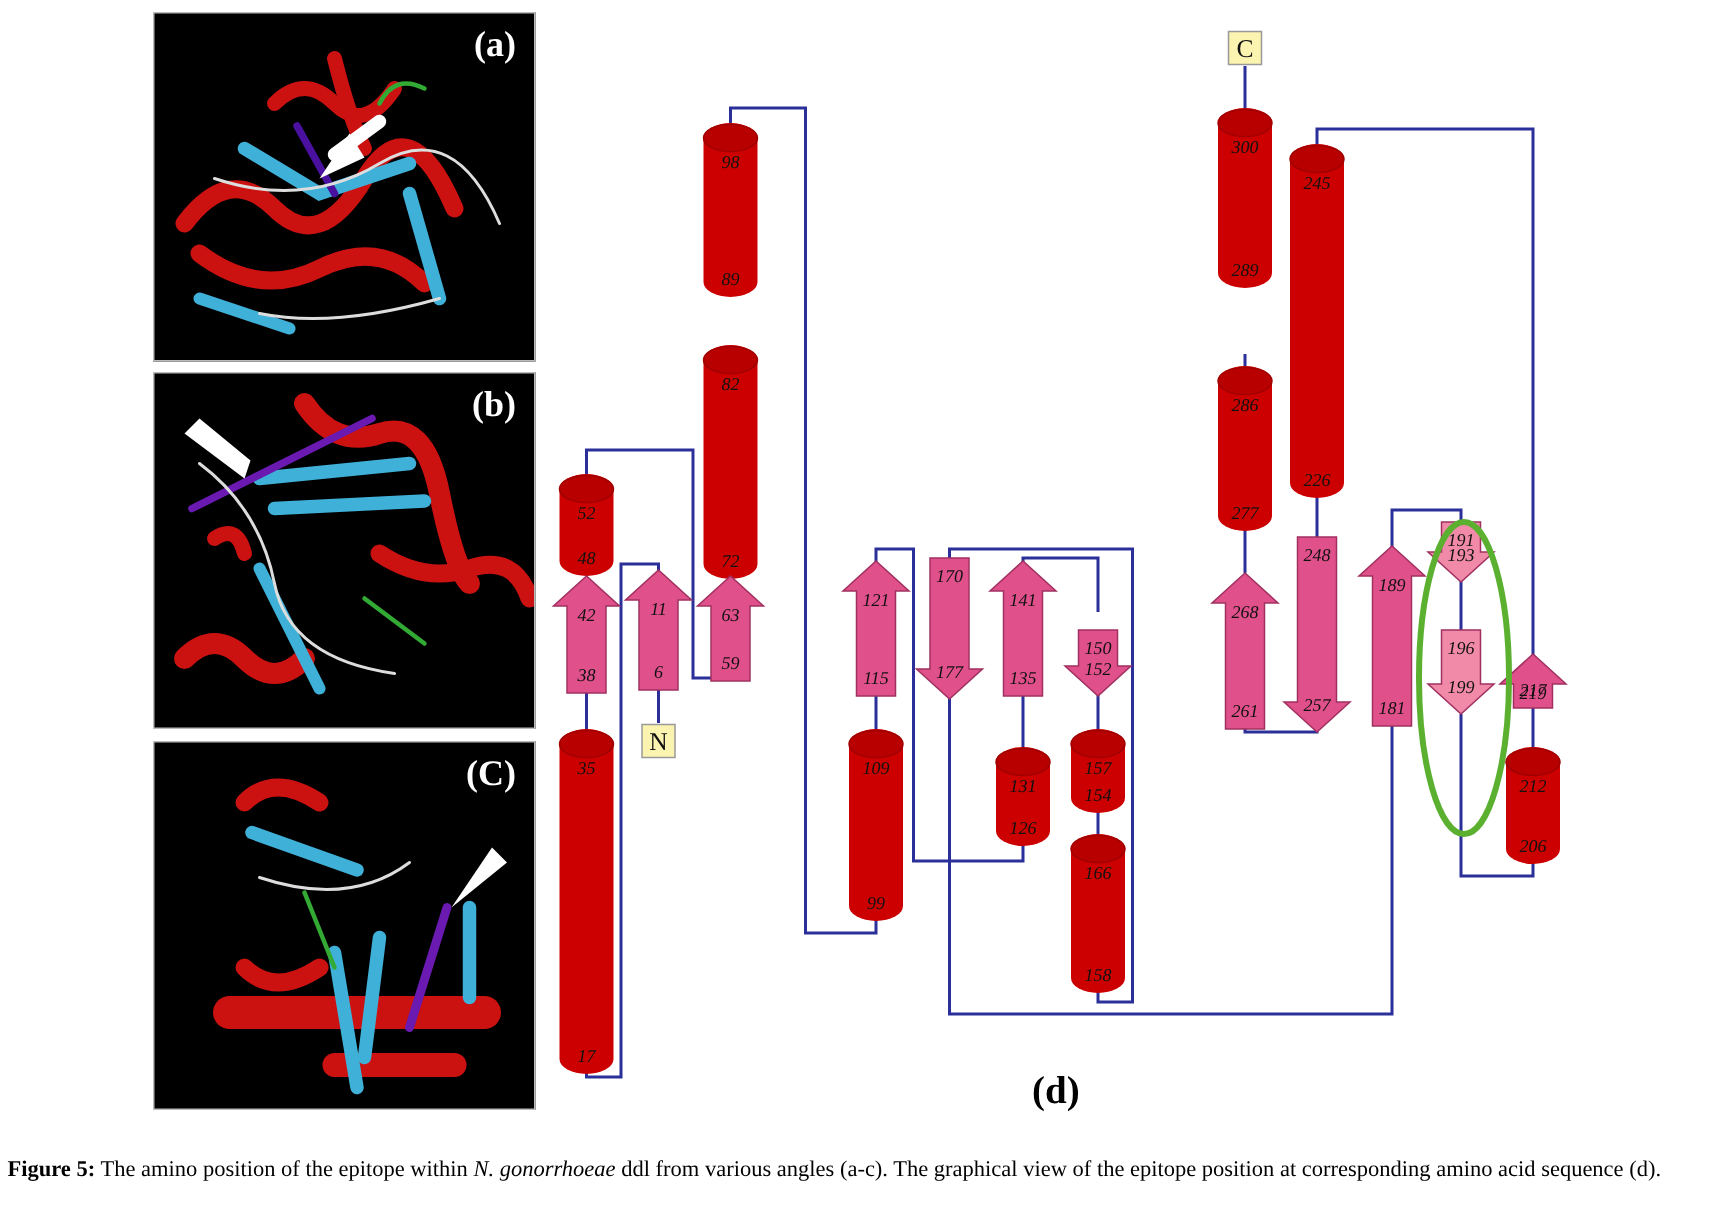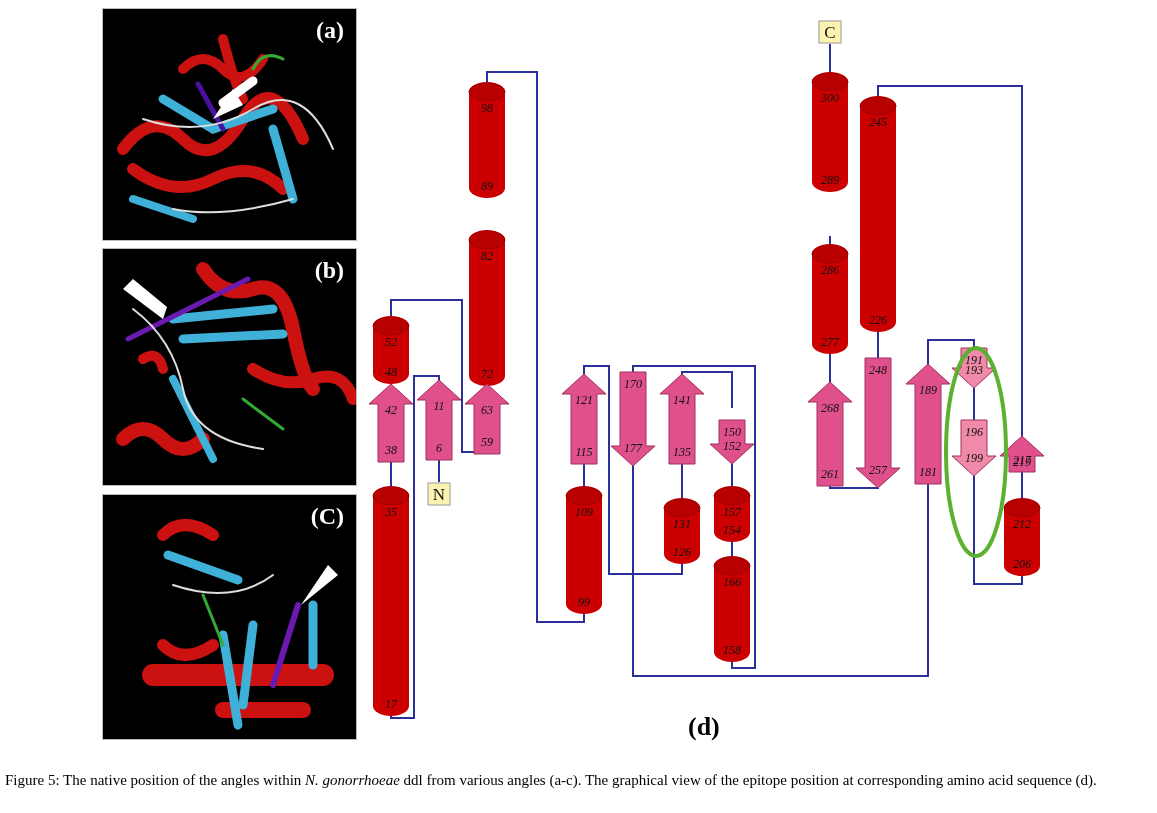--- a/index.html
+++ b/index.html
@@ -3,21 +3,21 @@
 <meta charset="utf-8">
 <style>
   html, body { margin:0; padding:0; background:#ffffff; }
   body { width:1157px; height:813px; position:relative; overflow:hidden; font-family:"Liberation Serif", serif; }
   .panel { position:absolute; left:102px; width:253px; background:#000; border:1px solid #bbb; overflow:hidden; }
   .panel svg { position:absolute; left:0; top:0; }
   .panel-label { position:absolute; right:12px; top:8px; color:#fff; font-weight:bold; font-size:24px; font-family:"Liberation Serif", serif; }
   #topo { position:absolute; left:0; top:0; }
   .d-label { position:absolute; left:688px; top:712px; font-size:26px; font-weight:bold; color:#000; }
   .caption { position:absolute; left:5px; top:770px; width:1150px; font-size:15px; line-height:21px; color:#000; }
-  .caption b { font-weight:normal; }
+  .caption b { font-weight:bold; }
   .caption i { }
 </style>
 </head>
 <body>
 
 <div class="panel" style="top:8px;height:231px;">
   <svg width="253" height="231">
     <g fill="none" stroke-linecap="round">
       <path d="M20 140 q30 -40 60 -10 t60 -20 t60 20" stroke="#cc1111" stroke-width="12"></path>
       <path d="M30 160 q40 30 80 10 t70 10" stroke="#cc1111" stroke-width="12"></path>
@@ -249,14 +249,14 @@
       <text x="439" y="500" text-anchor="middle" font-size="17" font-family="Liberation Serif, serif" fill="#111">N</text>
     </g>
     <g>
       <rect x="819" y="21" width="22" height="22" fill="#fbf3b0" stroke="#999"></rect>
       <text x="830" y="38" text-anchor="middle" font-size="17" font-family="Liberation Serif, serif" fill="#111">C</text>
     </g>
   </svg>
 <div class="d-label">(d)</div>
 
 <div class="caption">
-  <b>Figure 5:</b><span> The native position of the angles within </span><i>N. gonorrhoeae</i><span> ddl from various angles (a-c). The graphical view of the epitope position at corresponding amino acid sequence (d).</span>
+  <b>Figure 5:</b><span> The amino position of the epitope within </span><i>N. gonorrhoeae</i><span> ddl from various angles (a-c). The graphical view of the epitope position at corresponding amino acid sequence (d).</span>
 </div>
 
 </body></html>

